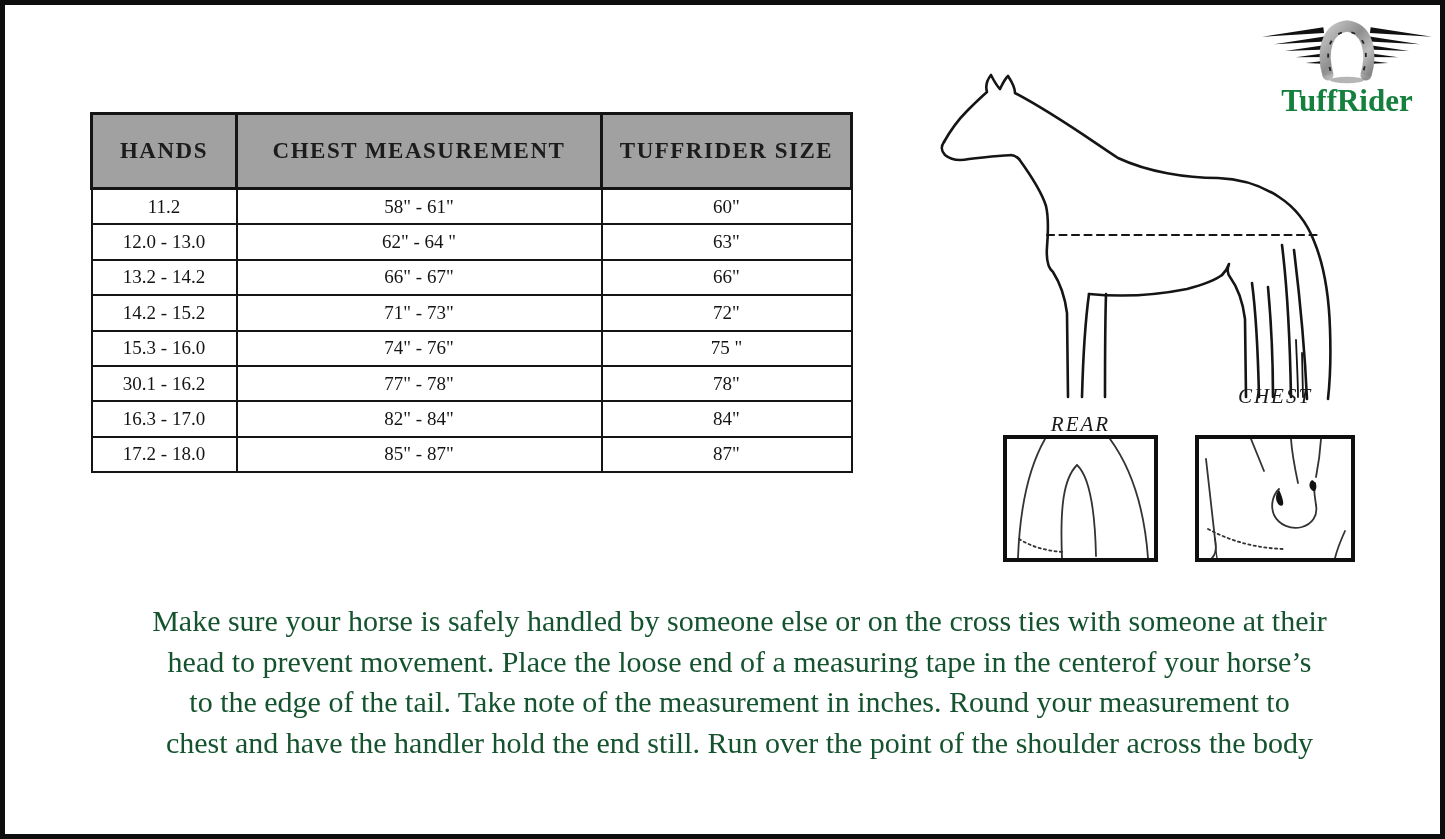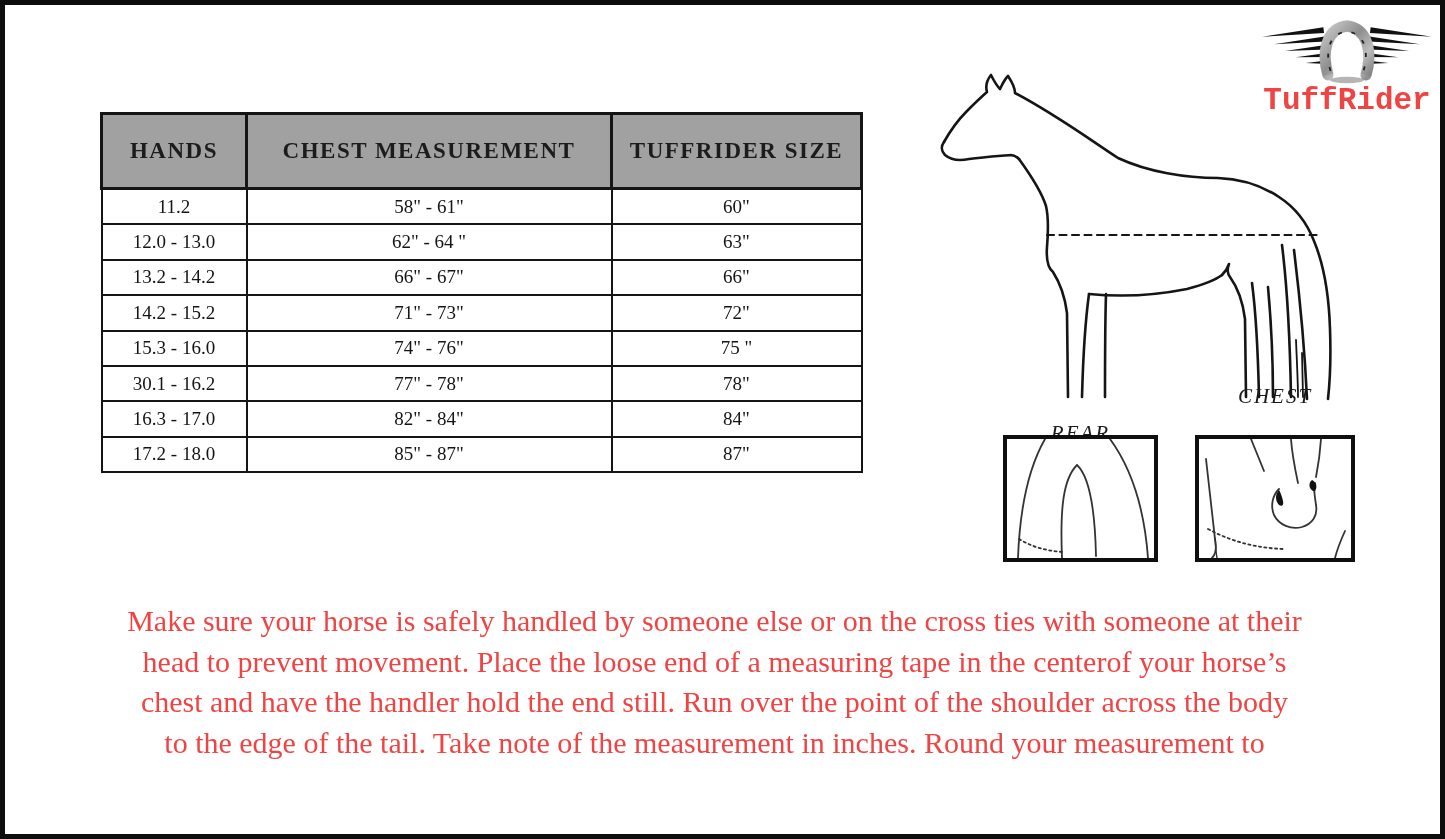--- a/index.html
+++ b/index.html
@@ -9,21 +9,21 @@
     box-sizing:border-box;
     border:5px solid #0d0d0d;
     background:#ffffff;
     overflow:hidden;
     font-family:"Liberation Serif", serif;
     color:#161616;
   }
 
   
   .size-table{
-    position:absolute;left:95px;top:107px;
+    position:absolute;left:85px;top:107px;
     border-collapse:collapse;table-layout:fixed;
     width:760px;
   }
   .size-table col.c1{width:145px;}
   .size-table col.c2{width:365px;}
   .size-table col.c3{width:250px;}
   .size-table th{
     height:70px;
     background:#a1a1a1;
     border:3px solid #151515;
@@ -39,57 +39,57 @@
     font-size:19px;
     text-align:center;
     color:#141414;
     white-space:pre;
   }
 
   
   .logo{position:absolute;left:1256px;top:14px;width:172px;text-align:center;}
   .logo svg{display:block;margin:0 auto;}
   .logo-text{
-    font-family:Liberation Mono, monospace;
+    font-family:Liberation Serif, serif;
     font-weight:bold;
     font-size:31px;
     letter-spacing:0px;
-    color:#ef4444;
+    color:#15803d;
     margin-top:-2px;
   }
 
   
   .horse-wrap{position:absolute;left:900px;top:40px;width:450px;height:360px;}
   .inset-label{
     position:absolute;
     font-style:italic;
     font-size:21px;
     letter-spacing:2px;
     text-align:center;
     color:#1a1a1a;
   }
-  #rear-label{left:998px;top:416px;width:155px;font-style:italic;}
+  #rear-label{left:998px;top:407px;width:155px;font-style:italic;}
   #chest-label{left:1190px;top:379px;width:160px;}
   .inset-box{
     position:absolute;top:430px;
     box-sizing:border-box;
     border:4px solid #0f0f0f;
     background:#fff;
   }
   #rear-box{left:998px;width:155px;height:127px;}
   #chest-box{left:1190px;width:160px;height:127px;}
   .inset-box svg{display:block;}
 
   
   .instructions{
-    position:absolute;left:17px;top:596px;width:1385px;
+    position:absolute;left:42px;top:596px;width:1385px;
     text-align:center;
     font-size:30px;
     line-height:40.5px;
-    color:#ef4444;
+    color:#14532d;
   }
 </style>
 </head>
 <body>
 
 <div class="page">
 
   <table class="size-table">
     <colgroup>
         <col class="c1">
@@ -257,17 +257,17 @@
       <path d="M80,51 C76,55 76,62 80,66 C83,68 85,66 84,62 C83,58 82,54 80,51 Z" fill="#111" stroke="none"></path>
       <path d="M113,41 C109,44 110,50 114,52 C117,53 118,48 117,45 C116,43 115,42 113,41 Z" fill="#111" stroke="none"></path>
       <path d="M9,90 C35,104 60,109 84,110" stroke-dasharray="2.2 3.2"></path>
       <path d="M146,92 C141,103 138,111 136,119"></path>
     </svg>
   </div>
 
   <div class="instructions">
     <div>Make sure your horse is safely handled by someone else or on the cross ties with someone at their</div>
     <div>head to prevent movement. Place the loose end of a measuring tape in the centerof your horse’s</div>
+    <div>to the edge of the tail. Take note of the measurement in inches. Round your measurement to</div>
     <div>chest and have the handler hold the end still. Run over the point of the shoulder across the body</div>
-    <div>to the edge of the tail. Take note of the measurement in inches. Round your measurement to</div>
   </div>
 
 </div>
 
 </body></html>

